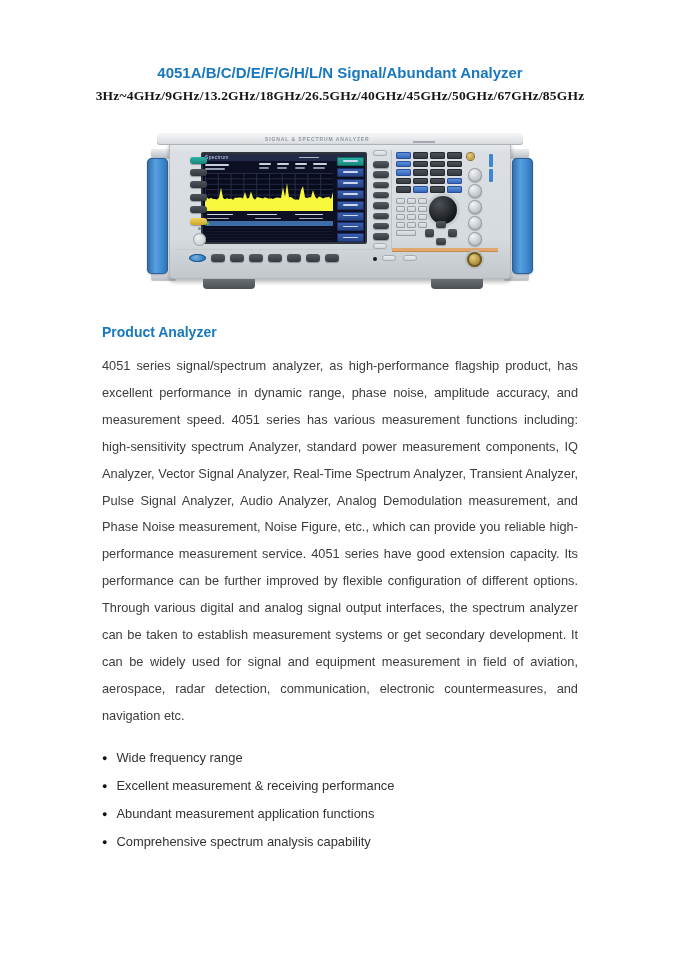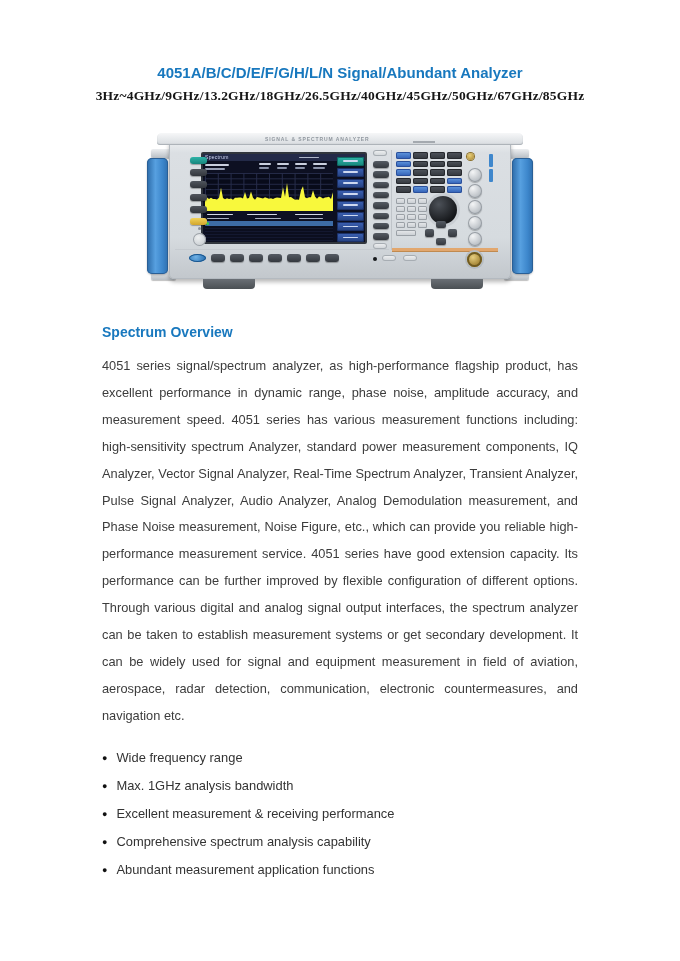--- a/index.html
+++ b/index.html
@@ -259,23 +259,22 @@
       <div class="pk" style="left: 85px; top: 124px; width: 14px; height: 8px; border-radius: 3px;"></div>
       <div class="pk" style="left: 104px; top: 124px; width: 14px; height: 8px; border-radius: 3px;"></div>
       <div class="pk" style="left: 123px; top: 124px; width: 14px; height: 8px; border-radius: 3px;"></div>
       <div class="pk" style="left: 142px; top: 124px; width: 14px; height: 8px; border-radius: 3px;"></div>
       <div class="pk" style="left: 161px; top: 124px; width: 14px; height: 8px; border-radius: 3px;"></div>
       <div class="pk" style="left: 180px; top: 124px; width: 14px; height: 8px; border-radius: 3px;"></div>
       <div class="oval" style="left: 237px; top: 125px;"></div>
       <div class="oval" style="left: 258px; top: 125px;"></div>
     </div>
 
-  <h2 class="sec-head overview-head">Spectrum Overview</h2>
+  <h2 class="sec-head overview-head">Product Analyzer</h2>
   <p class="body-par">4051 series signal/spectrum analyzer, as high-performance flagship product, has excellent performance in dynamic range, phase noise, amplitude accuracy, and measurement speed. 4051 series has various measurement functions including: high-sensitivity spectrum Analyzer, standard power measurement components, IQ Analyzer, Vector Signal Analyzer, Real-Time Spectrum Analyzer, Transient Analyzer, Pulse Signal Analyzer, Audio Analyzer, Analog Demodulation measurement, and Phase Noise measurement, Noise Figure, etc., which can provide you reliable high-performance measurement service. 4051 series have good extension capacity. Its performance can be further improved by flexible configuration of different options. Through various digital and analog signal output interfaces, the spectrum analyzer can be taken to establish measurement systems or get secondary development. It can be widely used for signal and equipment measurement in field of aviation, aerospace, radar detection, communication, electronic countermeasures, and navigation etc.</p>
 
   <ul class="char-list">
     <li><span class="glyph">●</span><span>Wide frequency range</span></li>
-    <li><span class="glyph">●</span><span>Max. 1GHz analysis bandwidth</span></li>
     <li><span class="glyph">●</span><span>Excellent measurement &amp; receiving performance</span></li>
+    <li><span class="glyph">●</span><span>Abundant measurement application functions</span></li>
     <li><span class="glyph">●</span><span>Comprehensive spectrum analysis capability</span></li>
-    <li><span class="glyph">●</span><span>Abundant measurement application functions</span></li>
   </ul>
 </div>
 
 </body></html>

